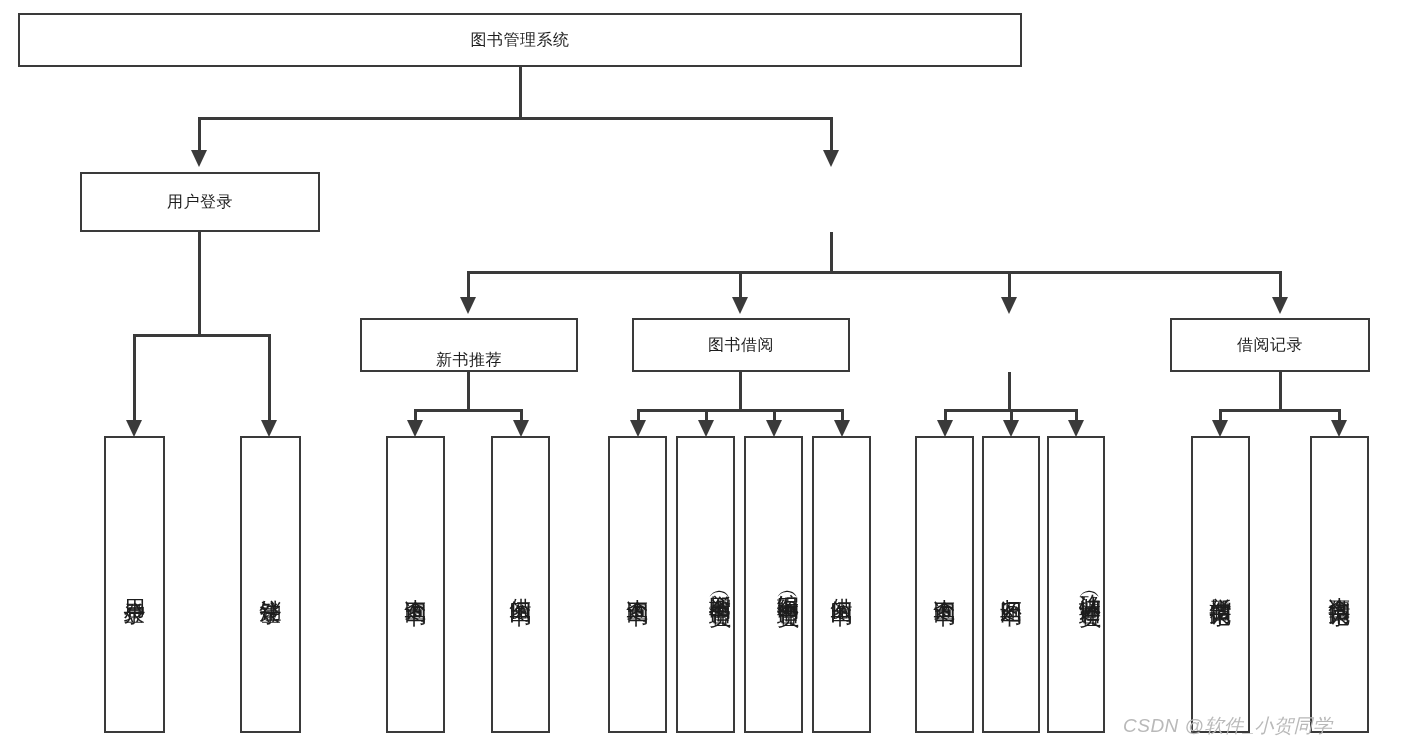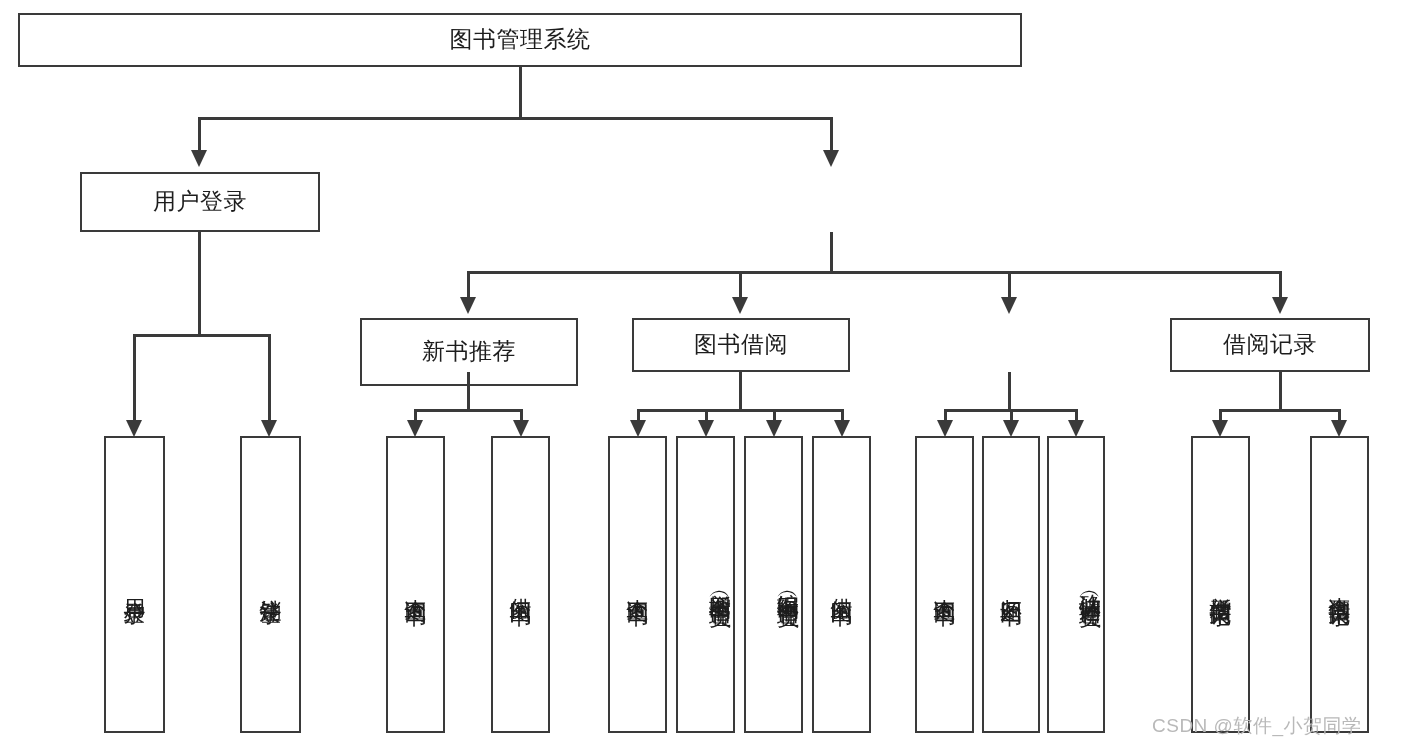--- a/index.html
+++ b/index.html
@@ -22,21 +22,21 @@
     box-sizing: border-box;
     border: 2.5px solid #3a3a3a;
     background: #ffffff;
     display: flex;
     align-items: center;
     justify-content: center;
     color: #1d1d1d;
     line-height: 1.18;
   }
   .node.horiz {
-    font-size: 23px;
+    font-size: 16px;
     letter-spacing: 0.5px;
   }
   .node.vert {
     writing-mode: vertical-rl;
     text-orientation: upright;
     font-size: 22px;
     letter-spacing: 2px;
     padding-top: 4px;
     padding-bottom: 4px;
     align-items: flex-start;
@@ -111,21 +111,21 @@
   <div class="hline" style="left:467px; top:271px; width:815px;"></div>
   <div class="vline" style="left:467px; top:271px; height:27px;"></div>
   <div class="arrow" style="left:460px; top:297px;"></div>
   <div class="vline" style="left:739px; top:271px; height:27px;"></div>
   <div class="arrow" style="left:732px; top:297px;"></div>
   <div class="vline" style="left:1008px; top:271px; height:27px;"></div>
   <div class="arrow" style="left:1001px; top:297px;"></div>
   <div class="vline" style="left:1279px; top:271px; height:27px;"></div>
   <div class="arrow" style="left:1272px; top:297px;"></div>
 
-  <div class="node horiz" style="left:360px; top:318px; width:218px; height:68px;">
+  <div class="node horiz" style="left:360px; top:318px; width:218px; height:54px;align-items:flex-end;">
     <span>新书推荐</span>
   </div>
   <div class="node horiz" style="left:632px; top:318px; width:218px; height:54px;">
     <span>图书借阅</span>
   </div>
   <div class="node horiz" style="left:1170px; top:318px; width:200px; height:54px;">
     <span>借阅记录</span>
   </div>
 
   <div class="vline" style="left:467px; top:372px; height:38px;"></div>
@@ -199,17 +199,17 @@
     <span class="vtext">确认归还（管理员）</span>
   </div>
 
   <div class="node vert centered" style="left:1191px; top:436px; width:59px; height:297px;">
     <span class="vtext">新增借阅记录</span>
   </div>
   <div class="node vert centered" style="left:1310px; top:436px; width:59px; height:297px;">
     <span class="vtext">查询借阅记录</span>
   </div>
 
-  <div class="watermark" style="left:1152px; top:713px;">
+  <div class="watermark" style="left:1123px; top:713px;font-style:italic;">
     <span>CSDN @软件_小贺同学</span>
   </div>
 
 </div>
 
 </body></html>

